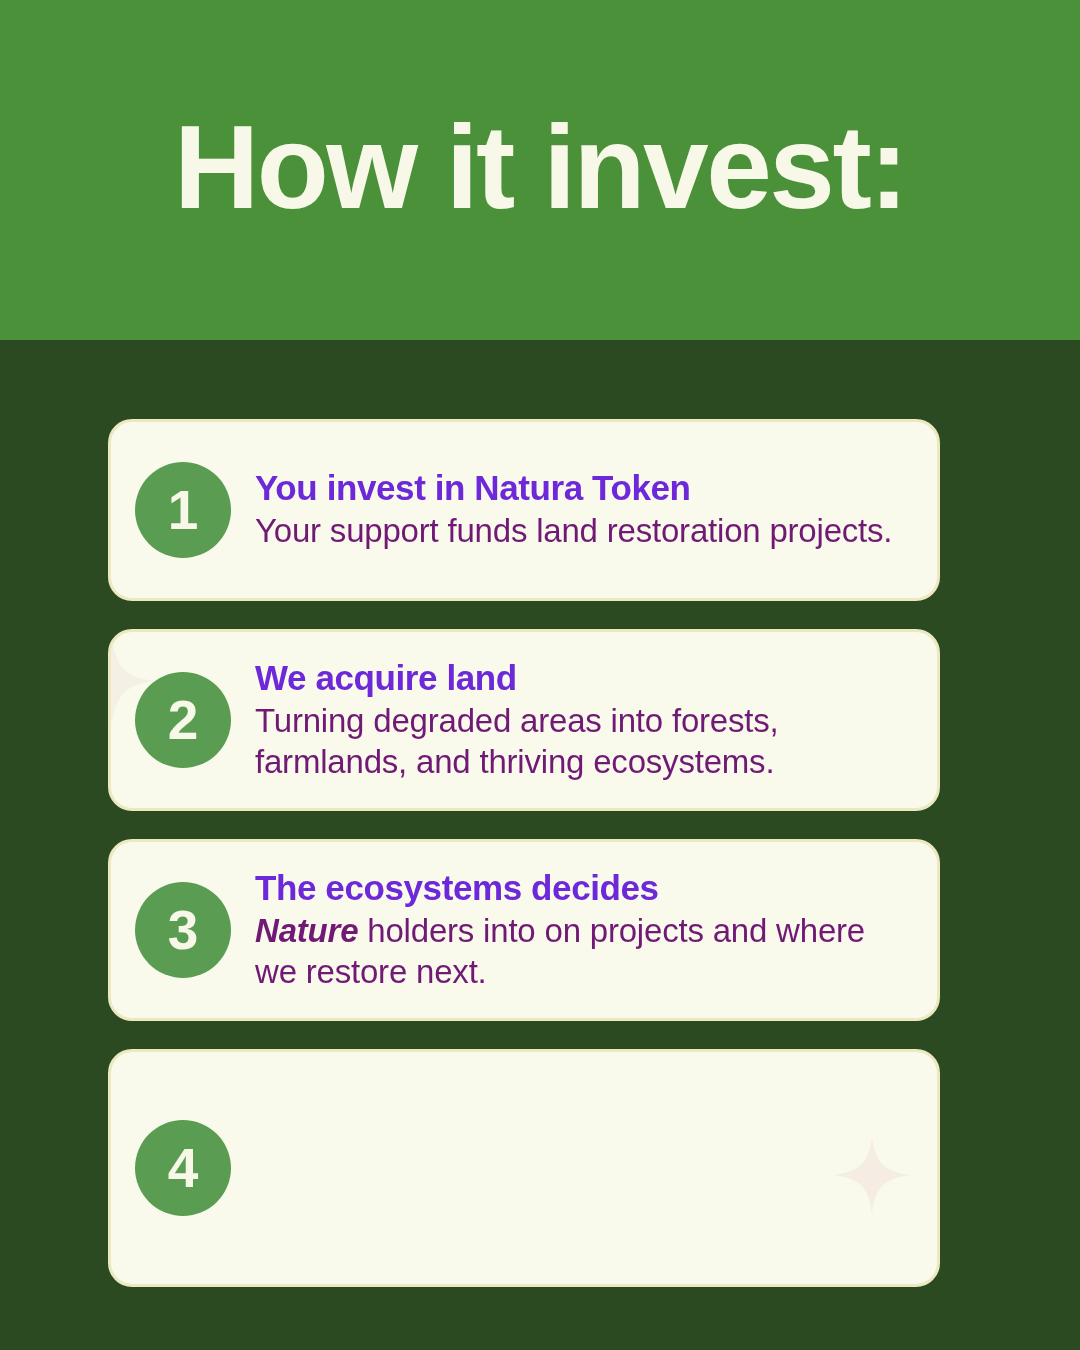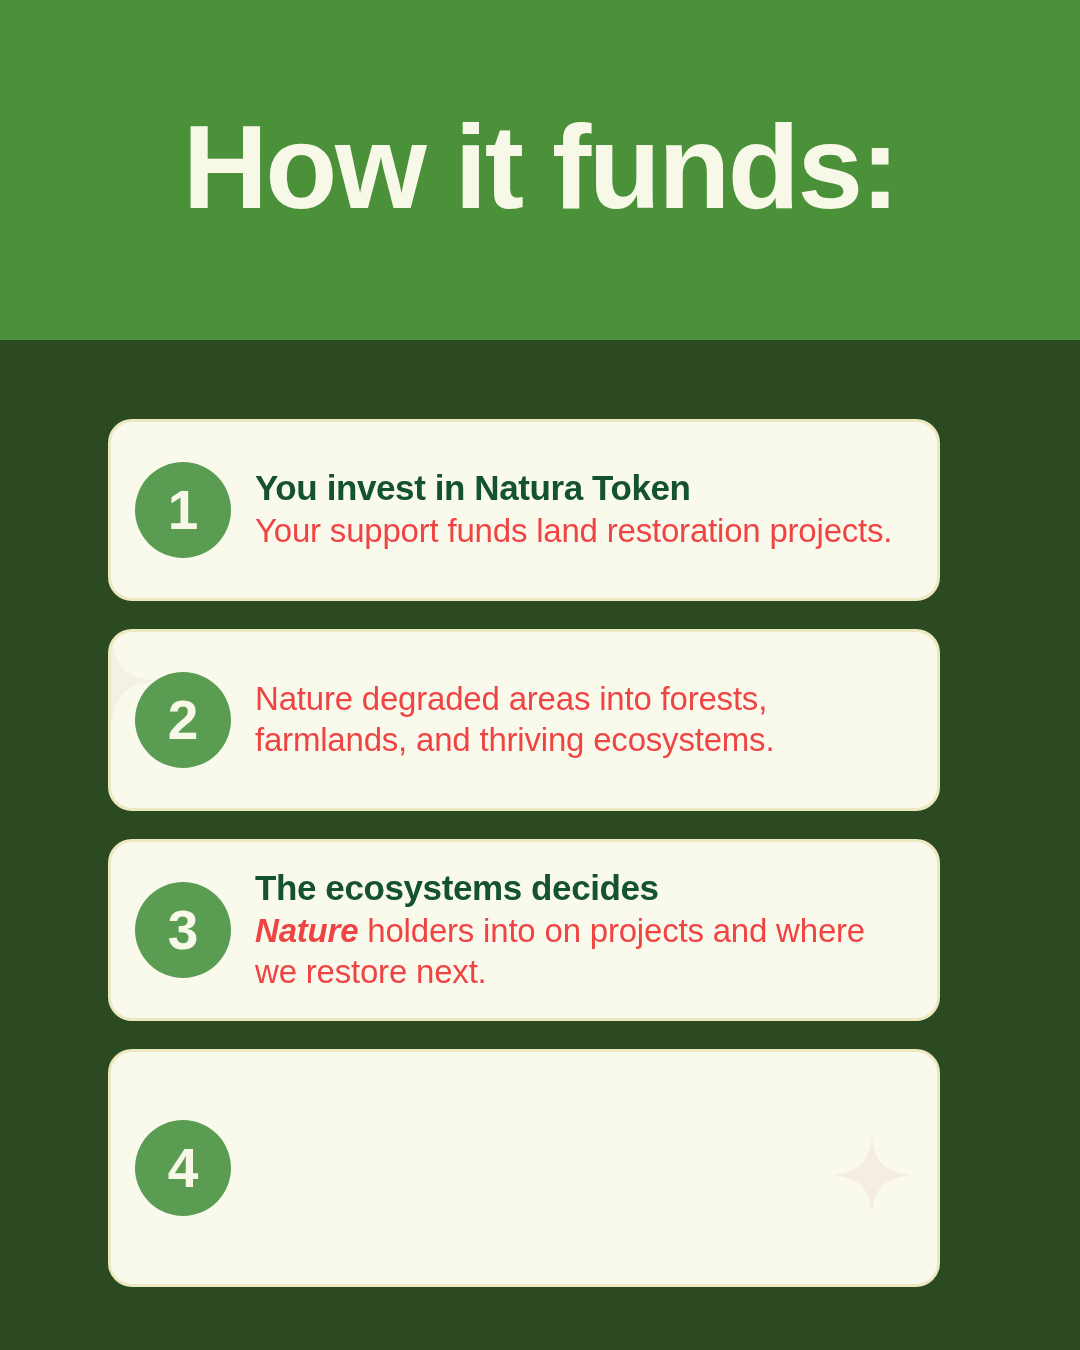--- a/index.html
+++ b/index.html
@@ -86,30 +86,30 @@
     z-index: 2;
   }
 
   .card-body {
     flex: 1 1 auto;
     position: relative;
     z-index: 2;
   }
 
   .card-heading {
-    color: #14532d;
+    color: #6d28d9;
     font-size: 35px;
     font-weight: 700;
     letter-spacing: -0.4px;
     line-height: 1.12;
     margin: 0 0 4px 0;
   }
 
   .card-text {
-    color: #ef4444;
+    color: #701a75;
     font-size: 33px;
     font-weight: 400;
     letter-spacing: -0.2px;
     line-height: 1.24;
     margin: 0;
   }
 
   .card-text .em-token {
     font-weight: 700;
     font-style: italic;
@@ -131,42 +131,43 @@
   .sparkle-right-4 {
     right: 26px;
     top: 84px;
     opacity: 0.55;
   }
 </style>
 </head>
 <body>
 
 <div class="header">
-  <h1 class="header-title">How it funds:</h1>
+  <h1 class="header-title">How it invest:</h1>
 </div>
 
 <div class="cards">
 
   <div class="card card-1">
     <div class="badge">1</div>
     <div class="card-body">
       <div class="card-heading">You invest in Natura Token</div>
       <div class="card-text">Your support funds land restoration projects.</div>
     </div>
   </div>
 
   <div class="card card-2">
     <span class="sparkle sparkle-left-2">
       <svg width="86" height="86" viewBox="0 0 100 100" aria-hidden="true">
         <path d="M50 0 C54 34 66 46 100 50 C66 54 54 66 50 100 C46 66 34 54 0 50 C34 46 46 34 50 0 Z" fill="#e8d9d3"></path>
       </svg>
     </span>
     <div class="badge">2</div>
     <div class="card-body">
-      <div class="card-text">Nature degraded areas into forests, farmlands, and thriving ecosystems.</div>
+      <div class="card-heading">We acquire land</div>
+      <div class="card-text">Turning degraded areas into forests, farmlands, and thriving ecosystems.</div>
     </div>
   </div>
 
   <div class="card card-3">
     <div class="badge">3</div>
     <div class="card-body">
       <div class="card-heading">The ecosystems decides</div>
       <div class="card-text"><span class="em-token">Nature</span><span> holders into on projects and where we restore next.</span></div>
     </div>
   </div>

